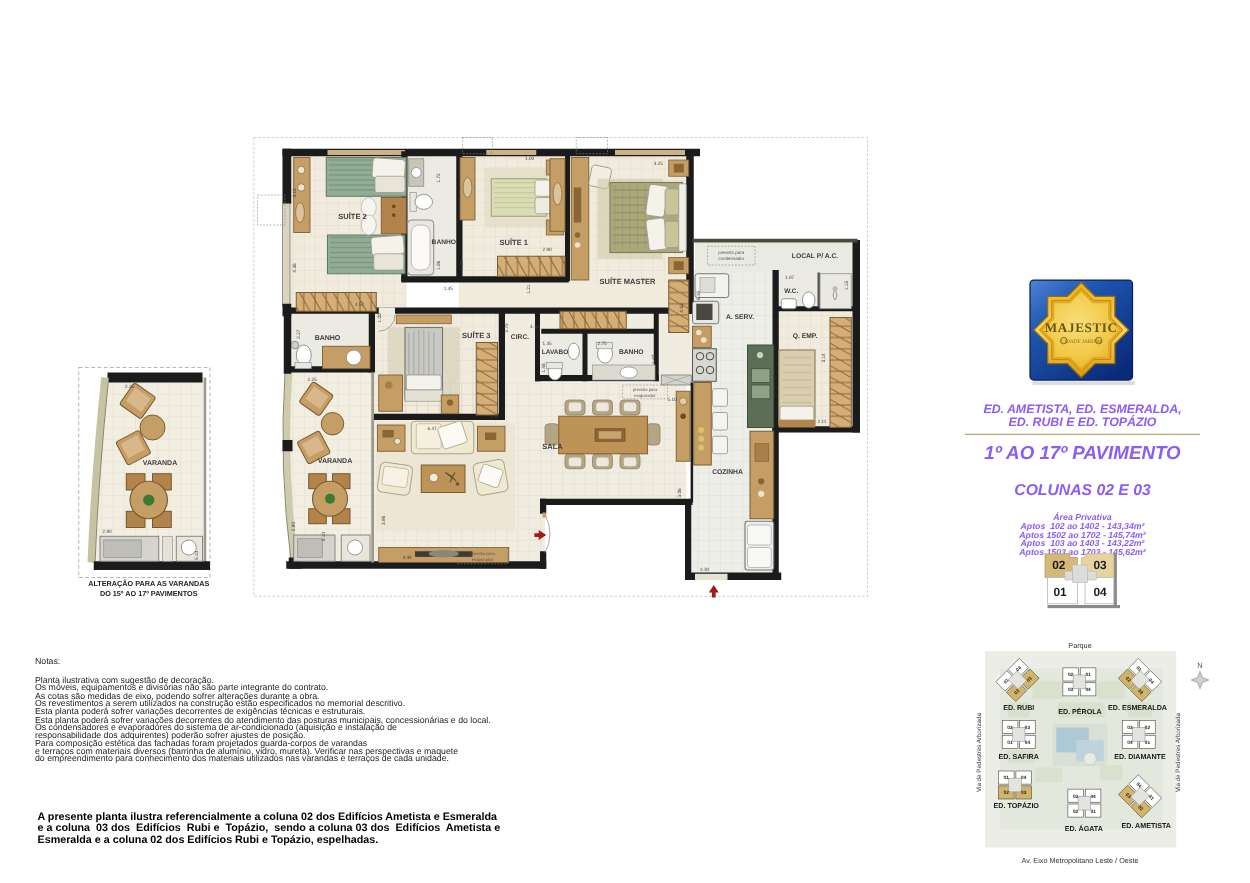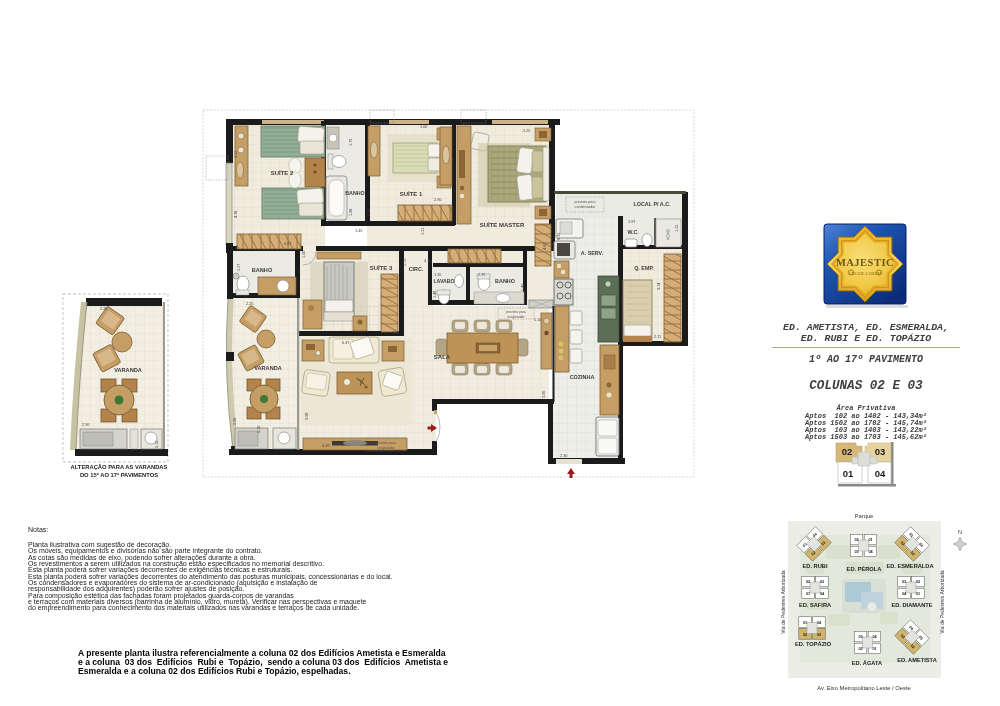--- a/index.html
+++ b/index.html
@@ -899,27 +899,27 @@
 <path d="M0.0,-38.0 L11.1,-26.9 L26.9,-26.9 L26.9,-11.1 L38.0,0.0 L26.9,11.1 L26.9,26.9 L11.1,26.9 L0.0,38.0 L-11.1,26.9 L-26.9,26.9 L-26.9,11.1 L-38.0,0.0 L-26.9,-11.1 L-26.9,-26.9 L-11.1,-26.9 Z" fill="url(#goldstar)" stroke="#9a6c06" stroke-width="1"></path>
 <path d="M0.0,-33.4 L9.8,-23.7 L23.6,-23.6 L23.7,-9.8 L33.4,0.0 L23.7,9.8 L23.6,23.6 L9.8,23.7 L0.0,33.4 L-9.8,23.7 L-23.6,23.6 L-23.7,9.8 L-33.4,0.0 L-23.7,-9.8 L-23.6,-23.6 L-9.8,-23.7 Z" fill="#e5a91f" stroke="#c18a10" stroke-width="0.8"></path>
 <path d="M0.0,-30.4 L8.9,-21.5 L21.5,-21.5 L21.5,-8.9 L30.4,0.0 L21.5,8.9 L21.5,21.5 L8.9,21.5 L0.0,30.4 L-8.9,21.5 L-21.5,21.5 L-21.5,8.9 L-30.4,0.0 L-21.5,-8.9 L-21.5,-21.5 L-8.9,-21.5 Z" fill="url(#goldcenter)"></path>
 <text x="0" y="1.5" font-family="Liberation Serif, serif" font-size="10.5" font-weight="bold" fill="#6b5510" text-anchor="middle" letter-spacing="0.5">MAJESTIC</text>
 <circle cx="-14" cy="8.5" r="2.6" fill="none" stroke="#8a6c14" stroke-width="0.8"></circle>
 <circle cx="14" cy="8.5" r="2.6" fill="none" stroke="#8a6c14" stroke-width="0.8"></circle>
 <text x="0" y="10.5" font-family="Liberation Serif, serif" font-size="4.2" fill="#8a6c14" text-anchor="middle">CIDADE JARDIM</text>
 </g>
 </svg>
 
-<div id="rightpanel" class="abs" style="left:770px;top:322px;width:192px;text-align:center;color:#404040;font-family:Liberation Mono, monospace;">
+<div id="rightpanel" class="abs" style="left:770px;top:322px;width:192px;text-align:center;color:#8b5cf6;">
 
 <div style="font-size:9.9px;font-weight:bold;font-style:italic;line-height:11px;letter-spacing:0px;">ED. AMETISTA, ED. ESMERALDA,<br>ED. RUBI E ED. TOPÁZIO</div>
 
 <div style="height:1px;background:#b9a77a;margin:3px 2px 0 2px;"></div>
 
-<div style="font-size:10px;font-weight:bold;font-style:italic;margin-top:6px;">1º AO 17º PAVIMENTO</div>
+<div style="font-size:15px;font-weight:bold;font-style:italic;margin-top:6px;">1º AO 17º PAVIMENTO</div>
 
 <div style="font-size:12.6px;font-weight:bold;font-style:italic;margin-top:14px;">COLUNAS 02 E 03</div>
 
 <div style="font-size:7px;font-weight:bold;font-style:italic;margin-top:12px;line-height:7px;">Área Privativa</div>
 <div style="font-size:7px;font-weight:bold;font-style:italic;line-height:6.9px;margin-top:1px;">
 Aptos&nbsp;&nbsp;102 ao 1402 - 143,34m²<br>
 Aptos 1502 ao 1702 - 145,74m²<br>
 Aptos&nbsp;&nbsp;103 ao 1403 - 143,22m²<br>
 Aptos 1503 ao 1703 - 145,62m²</div>
 </div>
@@ -956,16 +956,16 @@
 Os revestimentos a serem utilizados na construção estão especificados no memorial descritivo.<br>
 Esta planta poderá sofrer variações decorrentes de exigências técnicas e estruturais.<br>
 Esta planta poderá sofrer variações decorrentes do atendimento das posturas municipais, concessionárias e do local.<br>
 Os condensadores e evaporadores do sistema de ar-condicionado (aquisição e instalação de<br>
 responsabilidade dos adquirentes) poderão sofrer ajustes de posição.<br>
 Para composição estética das fachadas foram projetados guarda-corpos de varandas<br>
 e terraços com materiais diversos (barrinha de alumínio, vidro, mureta). Verificar nas perspectivas e maquete<br>
 do empreendimento para conhecimento dos materiais utilizados nas varandas e terraços de cada unidade.</div>
 </div>
 
-<div class="abs" style="left:30px;top:649px;width:400px;color:#000;font-size:8.6px;font-weight:bold;line-height:9px;margin-left:48px;">
+<div class="abs" style="left:30px;top:649px;width:400px;color:#000;font-size:8.6px;font-weight:bold;line-height:9px;">
 A presente planta ilustra referencialmente a coluna 02 dos Edifícios Ametista e Esmeralda<br>
 e a coluna&nbsp; 03 dos&nbsp; Edifícios&nbsp; Rubi e&nbsp; Topázio,&nbsp; sendo a coluna 03 dos&nbsp; Edifícios&nbsp; Ametista e<br>
 Esmeralda e a coluna 02 dos Edifícios Rubi e Topázio, espelhadas.</div>
 
 </body></html>

